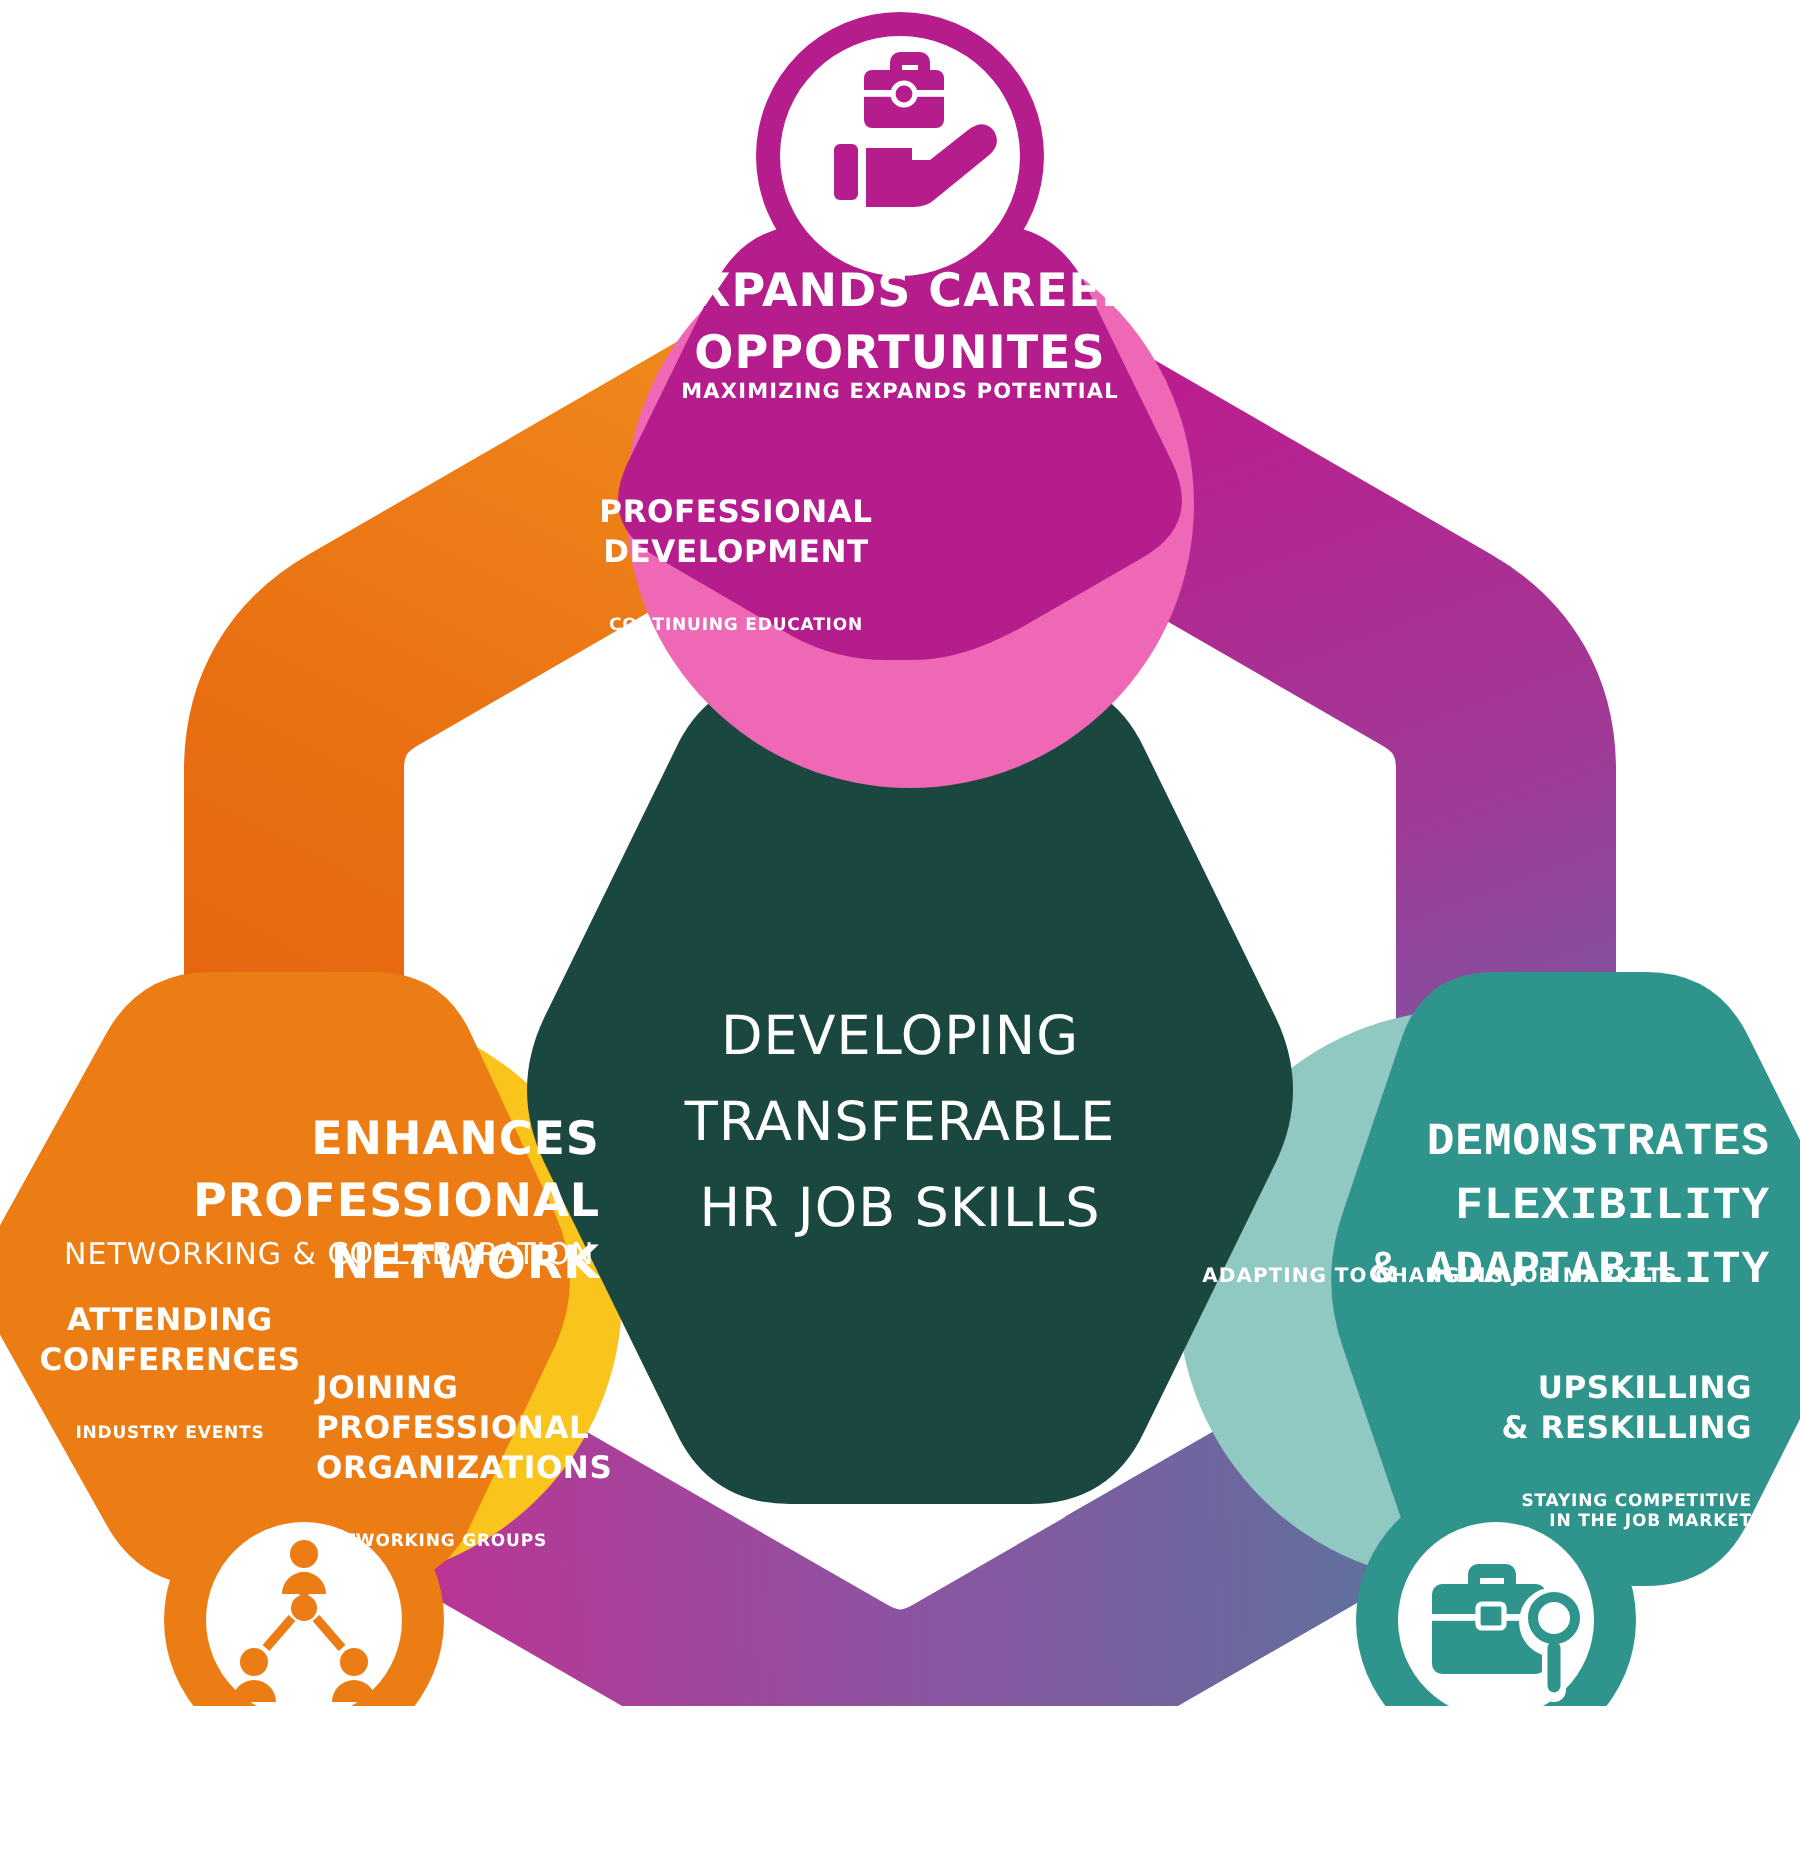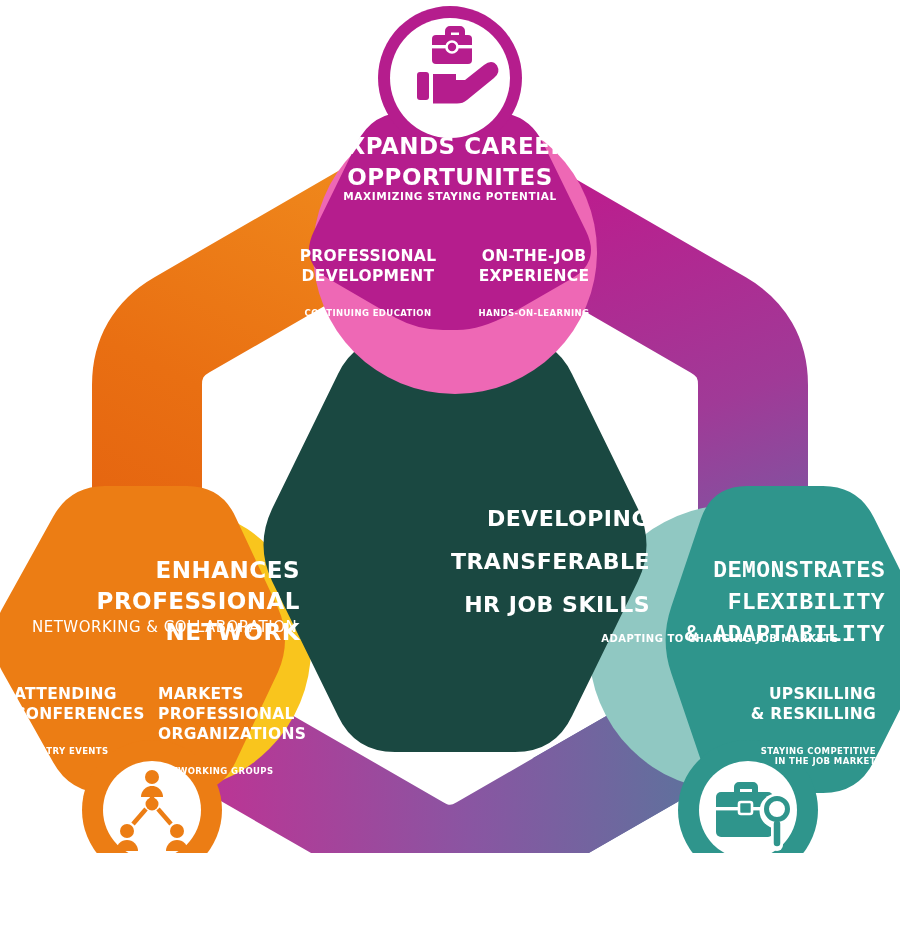--- a/index.html
+++ b/index.html
@@ -10,28 +10,28 @@
   
   .career-title{left:285px;top:131px;width:330px;text-align:center;
     font-size:23px;line-height:31px;font-weight:bold;letter-spacing:.5px;}
   .career-sub{left:285px;top:190px;width:330px;text-align:center;
     font-size:10.5px;letter-spacing:.6px;font-weight:bold;}
   .career-item1{left:283px;top:227px;width:170px;text-align:center;}
   .career-item2{left:449px;top:227px;width:170px;text-align:center;}
   .item-title{font-size:15.5px;line-height:20px;font-weight:bold;letter-spacing:.3px;}
   .item-sub{font-size:8.5px;letter-spacing:.4px;font-weight:bold;margin-top:3px;}
   
-  .center-title{left:250px;top:497px;width:400px;text-align:right;
-    font-size:22px;line-height:43px;font-weight:bold;letter-spacing:.5px;}
+  .center-title{left:250px;top:497px;width:400px;text-align:center;
+    font-size:27px;line-height:43px;font-weight:normal;letter-spacing:.5px;}
   
   .network-title{left:30px;top:555px;width:270px;text-align:right;
     font-size:23px;line-height:31px;font-weight:bold;letter-spacing:.5px;}
   .network-sub{left:32px;top:618px;width:270px;text-align:left;
     font-size:15px;letter-spacing:.5px;font-weight:normal;}
-  .network-item1{left:14px;top:665px;width:142px;text-align:left;}
+  .network-item1{left:14px;top:631px;width:142px;text-align:center;}
   .network-item2{left:158px;top:665px;width:152px;text-align:left;}
   
   .flex-title{left:555px;top:555px;width:330px;text-align:right;
     font-size:23px;line-height:32px;font-weight:bold;letter-spacing:.5px;font-family:Liberation Mono, monospace;}
   .flex-sub{left:555px;top:633px;width:330px;text-align:center;
     font-size:10px;letter-spacing:.5px;font-weight:bold;}
   .flex-item1{left:592px;top:665px;width:158px;text-align:right;}
   .flex-item2{left:706px;top:665px;width:170px;text-align:right;}
 </style>
 </head>
@@ -126,47 +126,42 @@
     <rect x="739" y="802" width="13" height="12" rx="2" stroke="#ffffff" stroke-width="2.6" fill="#2f958c"></rect>
     <circle cx="777" cy="811" r="17.5" fill="#ffffff"></circle>
     <line x1="777" y1="824" x2="777" y2="845" stroke="#ffffff" stroke-width="12" stroke-linecap="round"></line>
     <circle cx="777" cy="809" r="10.5" fill="#ffffff" stroke-width="5" stroke="#2f958c"></circle>
     <line x1="777" y1="824" x2="777" y2="843" stroke-width="6.5" stroke-linecap="round" stroke="#2f958c"></line>
   </g>
 </svg>
 
   <div class="txt career-title">EXPANDS CAREER
 OPPORTUNITES</div>
-  <div class="txt career-sub">MAXIMIZING STAYING POTENTIAL</div>
+  <div class="txt career-sub">MAXIMIZING EXPANDS POTENTIAL</div>
   <div class="txt career-item1">
     <div class="item-title">PROFESSIONAL
 DEVELOPMENT</div>
     <div class="item-sub">CONTINUING EDUCATION</div>
-  </div>
-  <div class="txt career-item2">
-    <div class="item-title">ON-THE-JOB
-EXPERIENCE</div>
-    <div class="item-sub">HANDS-ON-LEARNING</div>
   </div>
 
   <div class="txt center-title">DEVELOPING
 TRANSFERABLE
 HR JOB SKILLS</div>
 
   <div class="txt network-title">ENHANCES
 PROFESSIONAL
 NETWORK</div>
   <div class="txt network-sub">NETWORKING &amp; COLLABORATION</div>
   <div class="txt network-item1">
     <div class="item-title">ATTENDING
 CONFERENCES</div>
     <div class="item-sub">INDUSTRY EVENTS</div>
   </div>
   <div class="txt network-item2">
-    <div class="item-title">MARKETS
+    <div class="item-title">JOINING
 PROFESSIONAL
 ORGANIZATIONS</div>
     <div class="item-sub">NETWORKING GROUPS</div>
   </div>
 
   <div class="txt flex-title">DEMONSTRATES
 FLEXIBILITY
 &amp; ADAPTABILITY</div>
   <div class="txt flex-sub">ADAPTING TO CHANGING JOB MARKETS</div>
   <div class="txt flex-item2">

